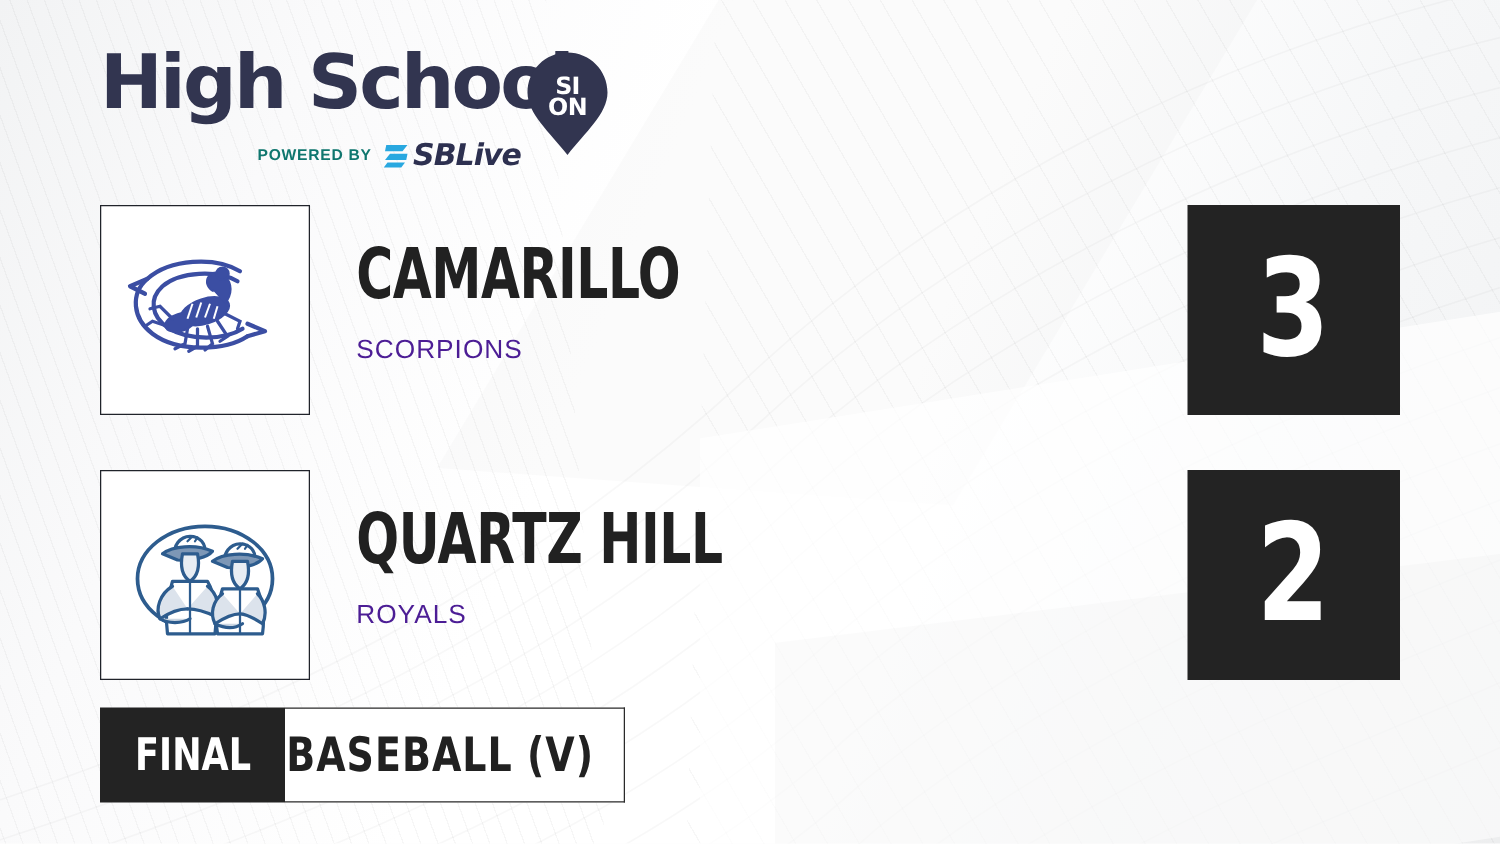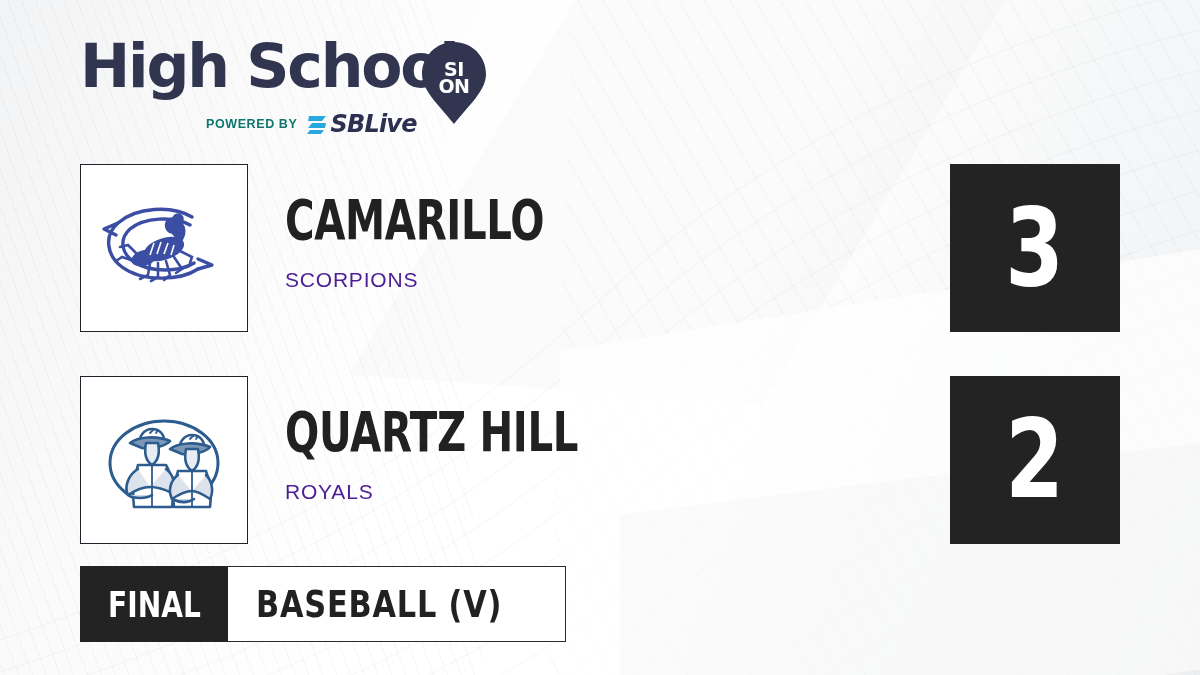--- a/index.html
+++ b/index.html
@@ -260,27 +260,27 @@
     font-weight: bold;
     font-size: 36px;
     letter-spacing: 0px;
     color: #ffffff;
     transform: scaleX(0.78);
     transform-origin: center center;
     white-space: nowrap;
   }
   .status-sport {
     background: #ffffff;
-    width: 338px;
+    width: 272px;
     border: 1px solid #2a2a2a;
     border-left: none;
     box-sizing: border-box;
     display: flex;
     align-items: center;
-    padding-left: 28px;
+    padding-left: 1px;
   }
   .status-sport-text {
     font-family: "DejaVu Sans", sans-serif;
     font-weight: bold;
     font-size: 38px;
     letter-spacing: 1px;
     color: #212121;
     transform: scaleX(0.80);
     transform-origin: left center;
     white-space: nowrap;

